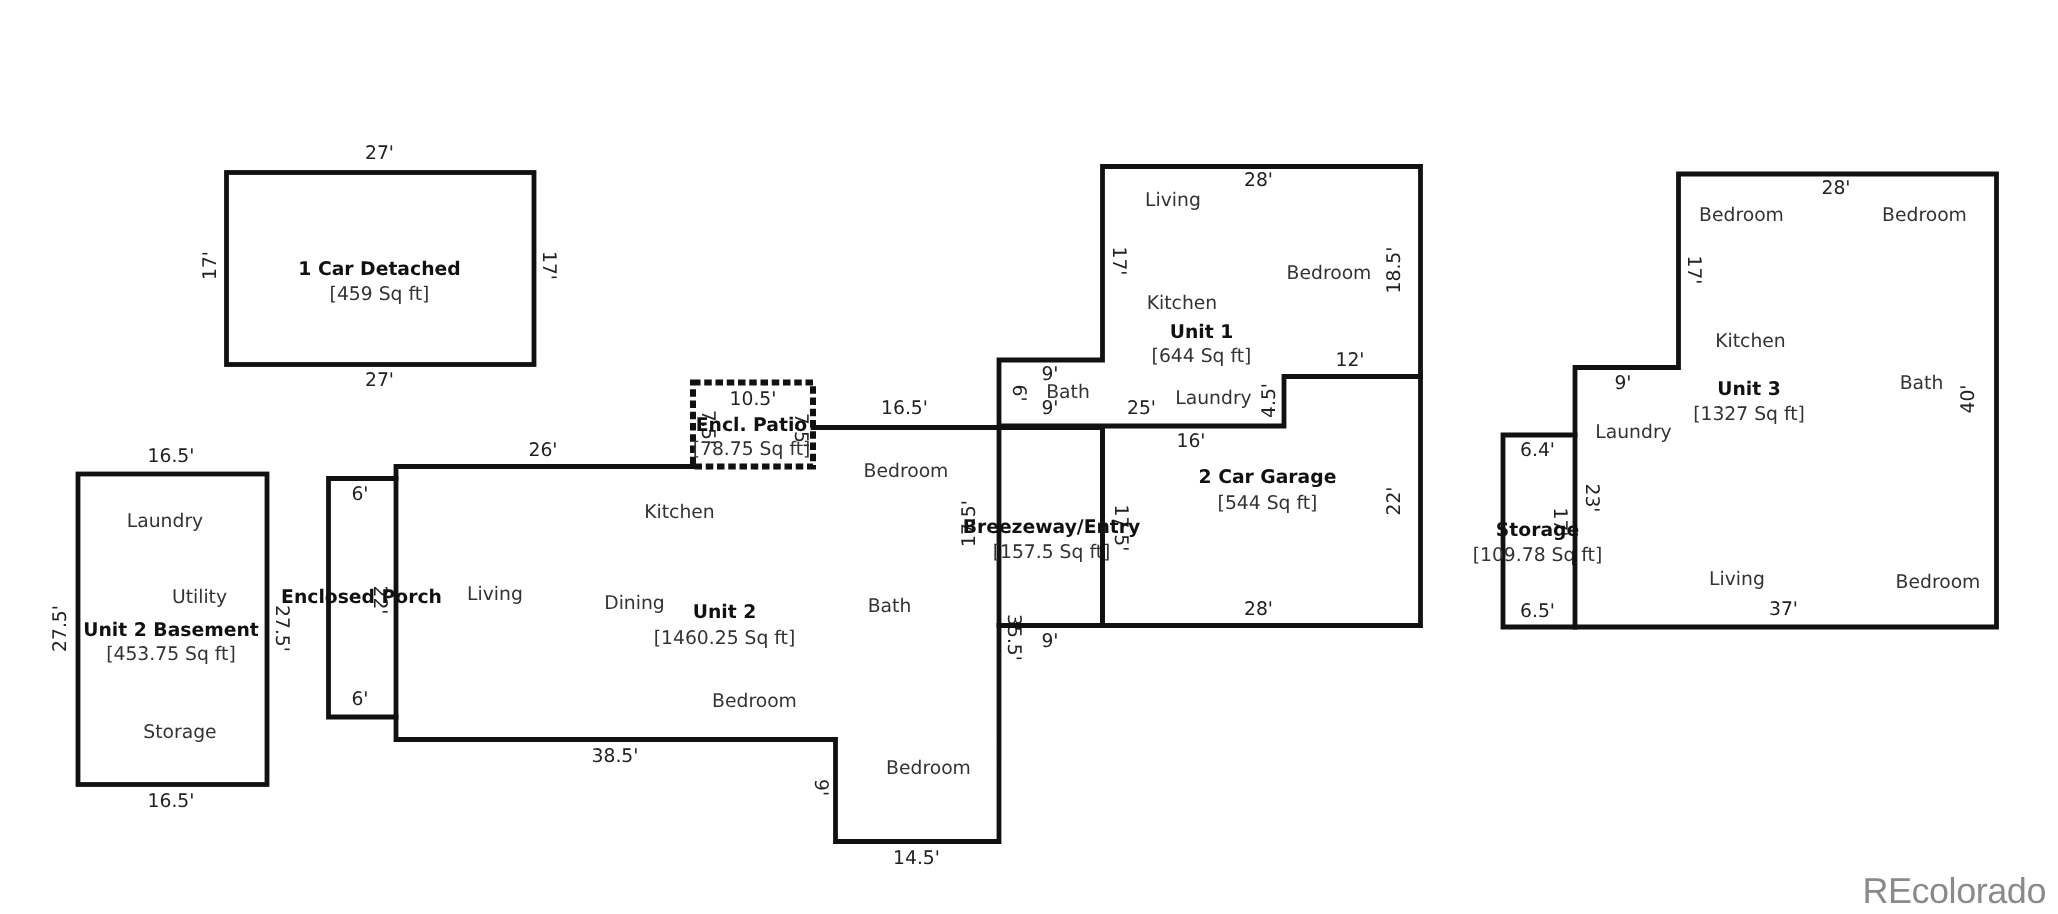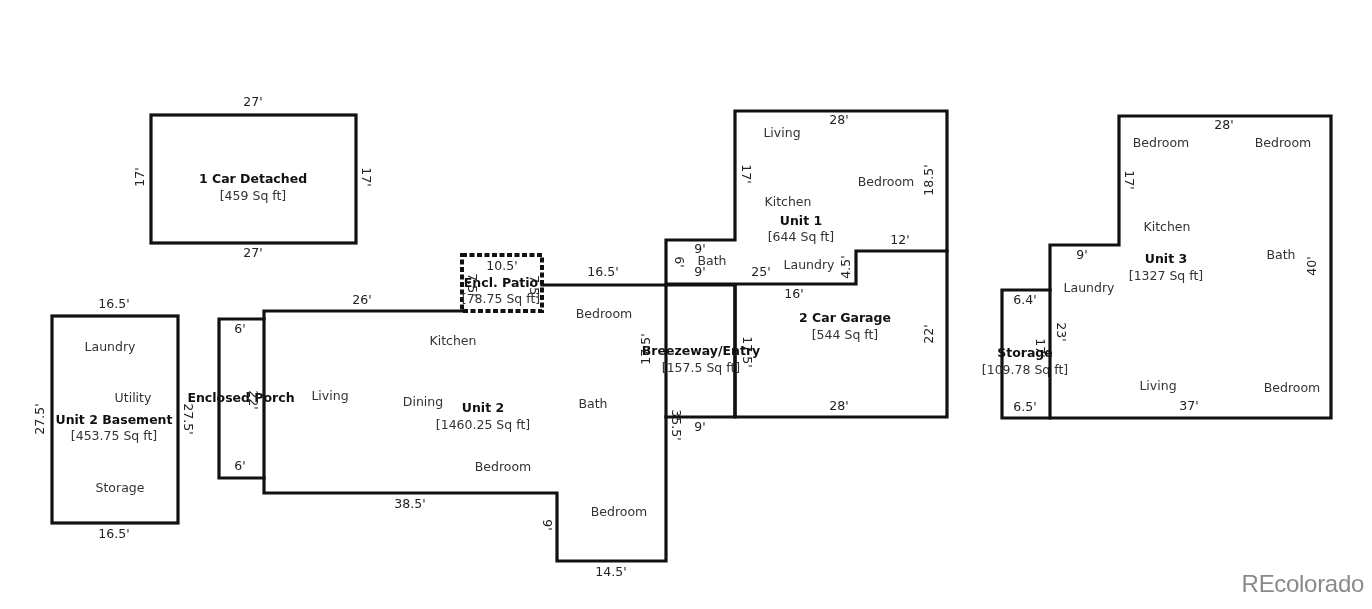--- a/index.html
+++ b/index.html
@@ -5,21 +5,21 @@
   html, body { margin:0; padding:0; background:#ffffff; }
   body { width:1372px; height:609px; position:relative; overflow:hidden; font-family:"DejaVu Sans", sans-serif; }
   svg { position:absolute; left:0; top:0; }
   .wall { fill:none; stroke:#111; stroke-width:3.2; stroke-linejoin:miter; stroke-linecap:square; }
   .dash { fill:none; stroke:#111; stroke-width:4; stroke-dasharray:5 2.5; }
   text { font-family:"DejaVu Sans", sans-serif; fill:#222; }
   .room { font-size:12.5px; fill:#333; }
   .dim { font-size:12.5px; fill:#222; }
   .title { font-size:12.5px; font-weight:bold; fill:#111; }
   .area { font-size:12.5px; fill:#333; }
-  .watermark { position:absolute; right:8px; bottom:11px; font-family:"Liberation Sans", sans-serif; font-size:24px; color:#8a8a8a; letter-spacing:-0.3px; }
+  .watermark { position:absolute; right:8px; bottom:0; font-family:"Liberation Sans", sans-serif; font-size:24px; color:#8a8a8a; letter-spacing:-0.3px; }
 </style>
 </head>
 <body>
 
 <svg width="1372" height="609" viewBox="0 0 1372 609">
 
   <g>
     <rect class="wall" x="151" y="115" width="205" height="128"></rect>
     <text class="dim" x="253" y="106" text-anchor="middle">27'</text>
     <text class="dim" x="253" y="257" text-anchor="middle">27'</text>

